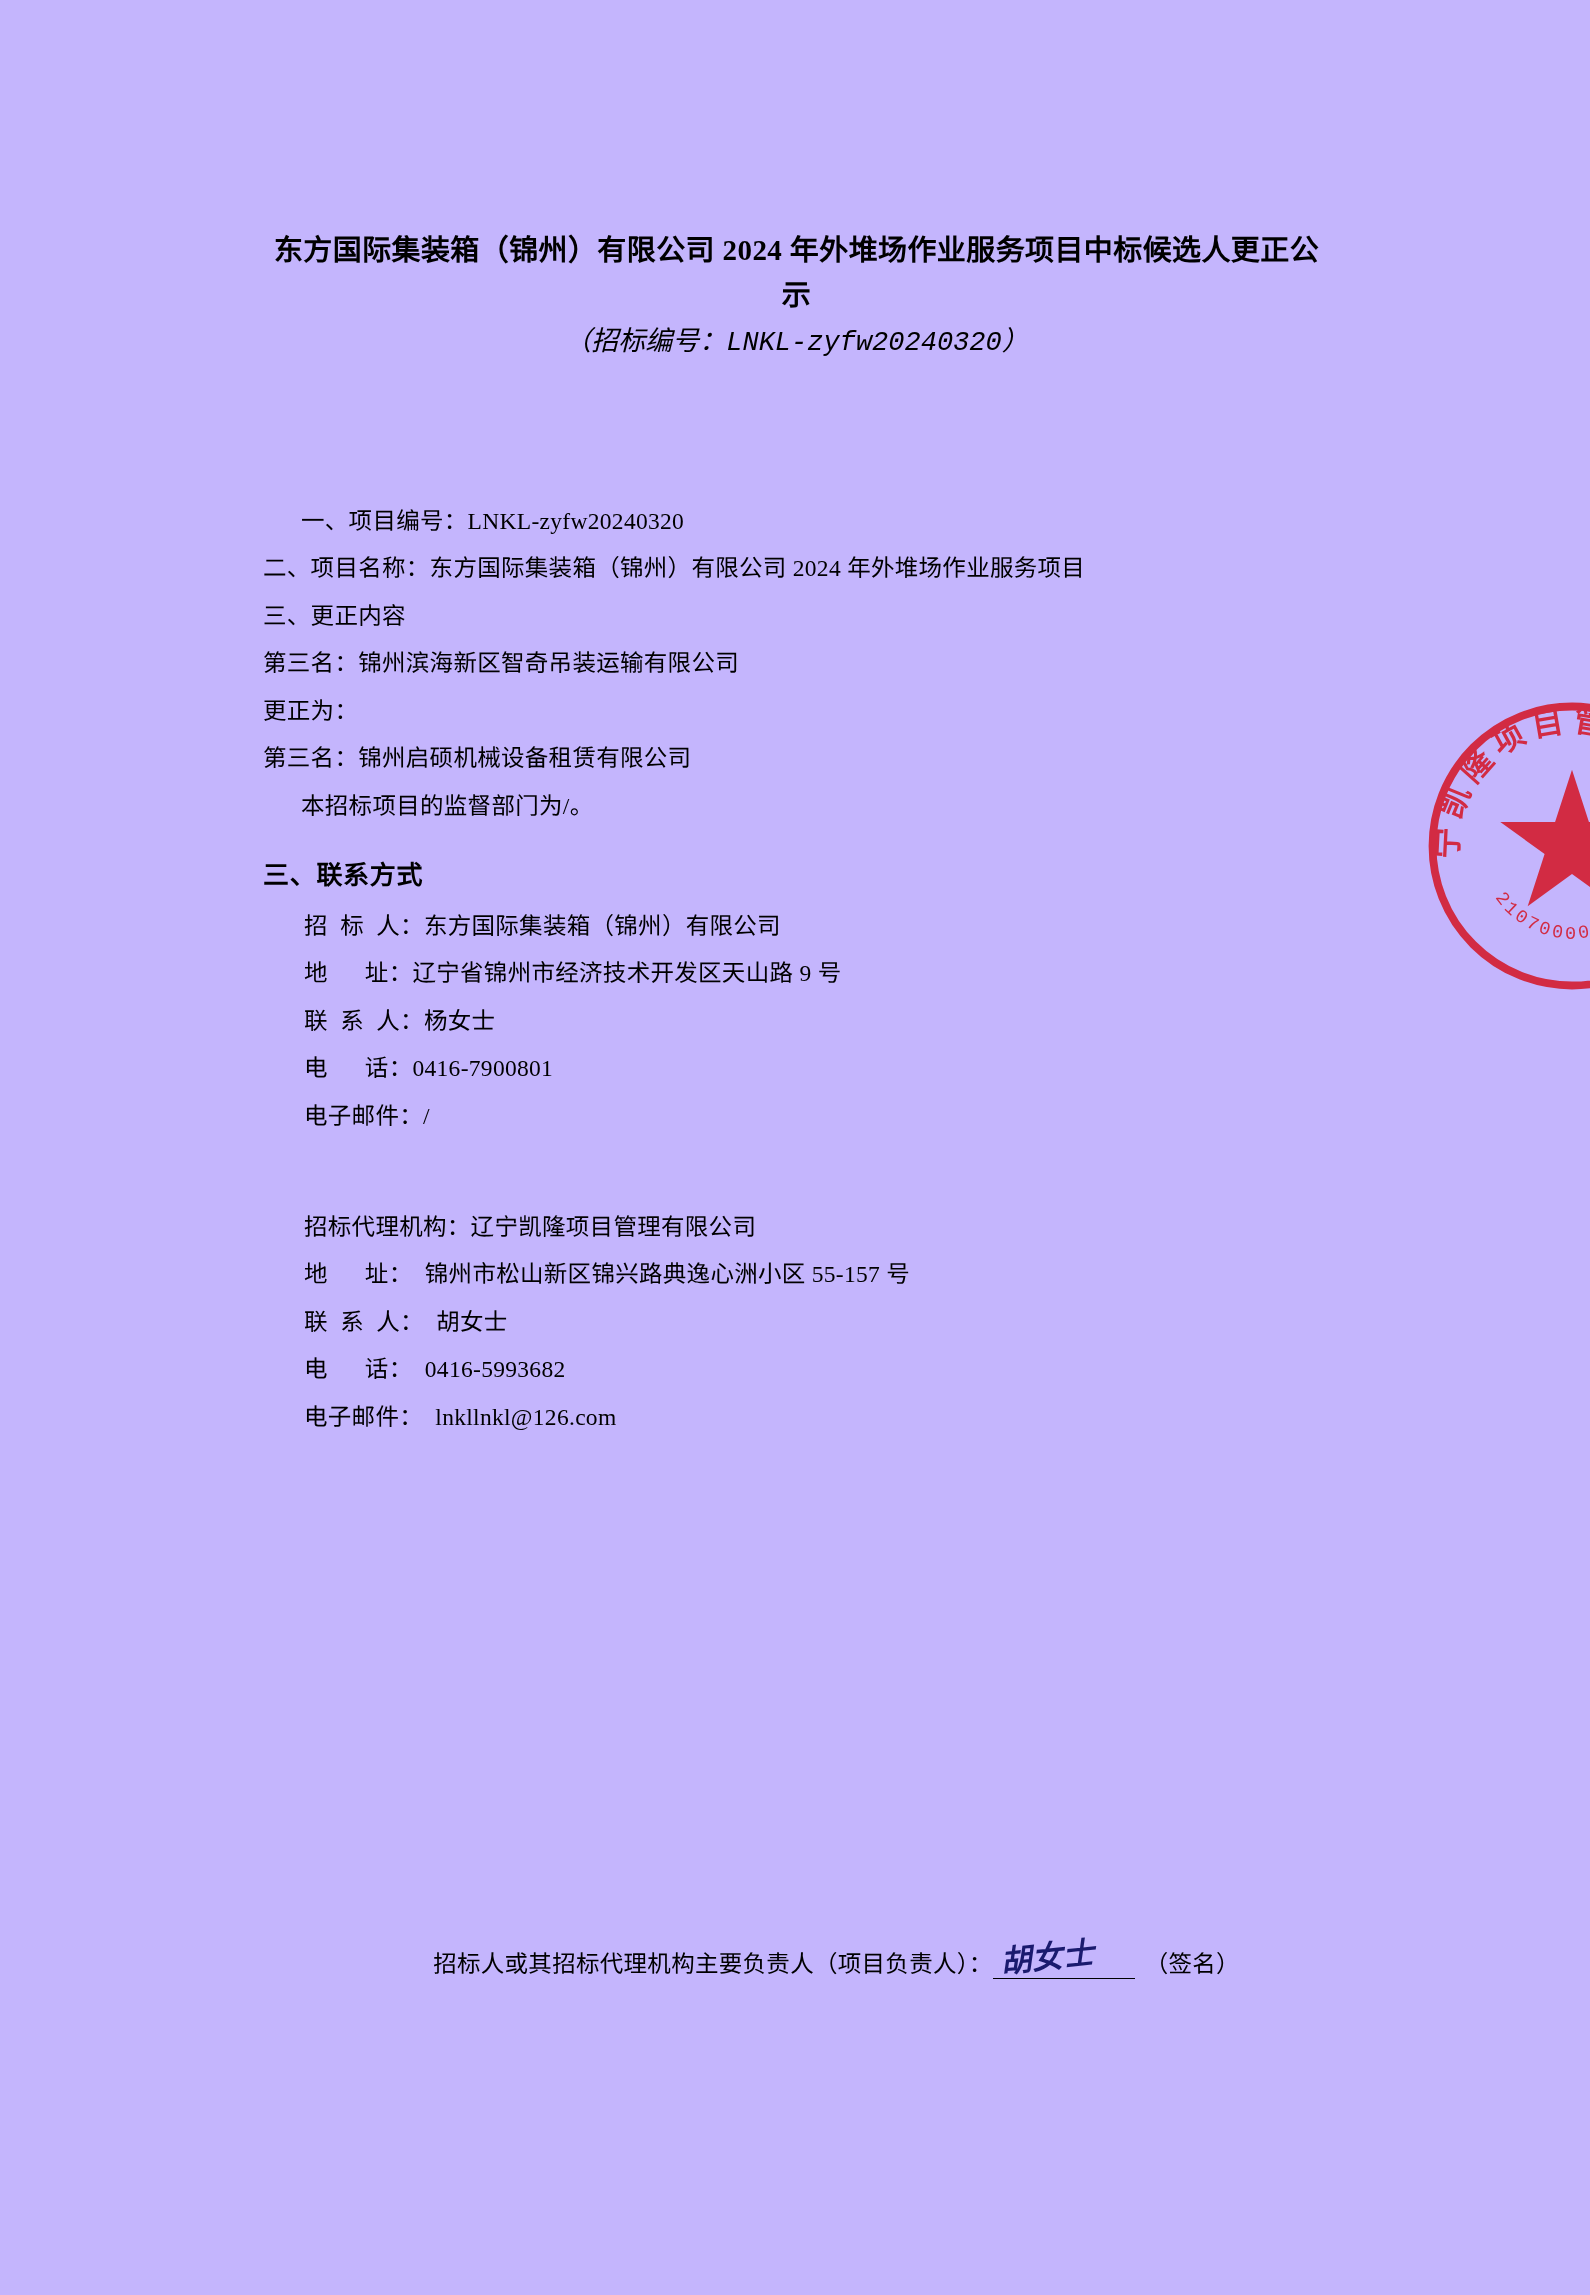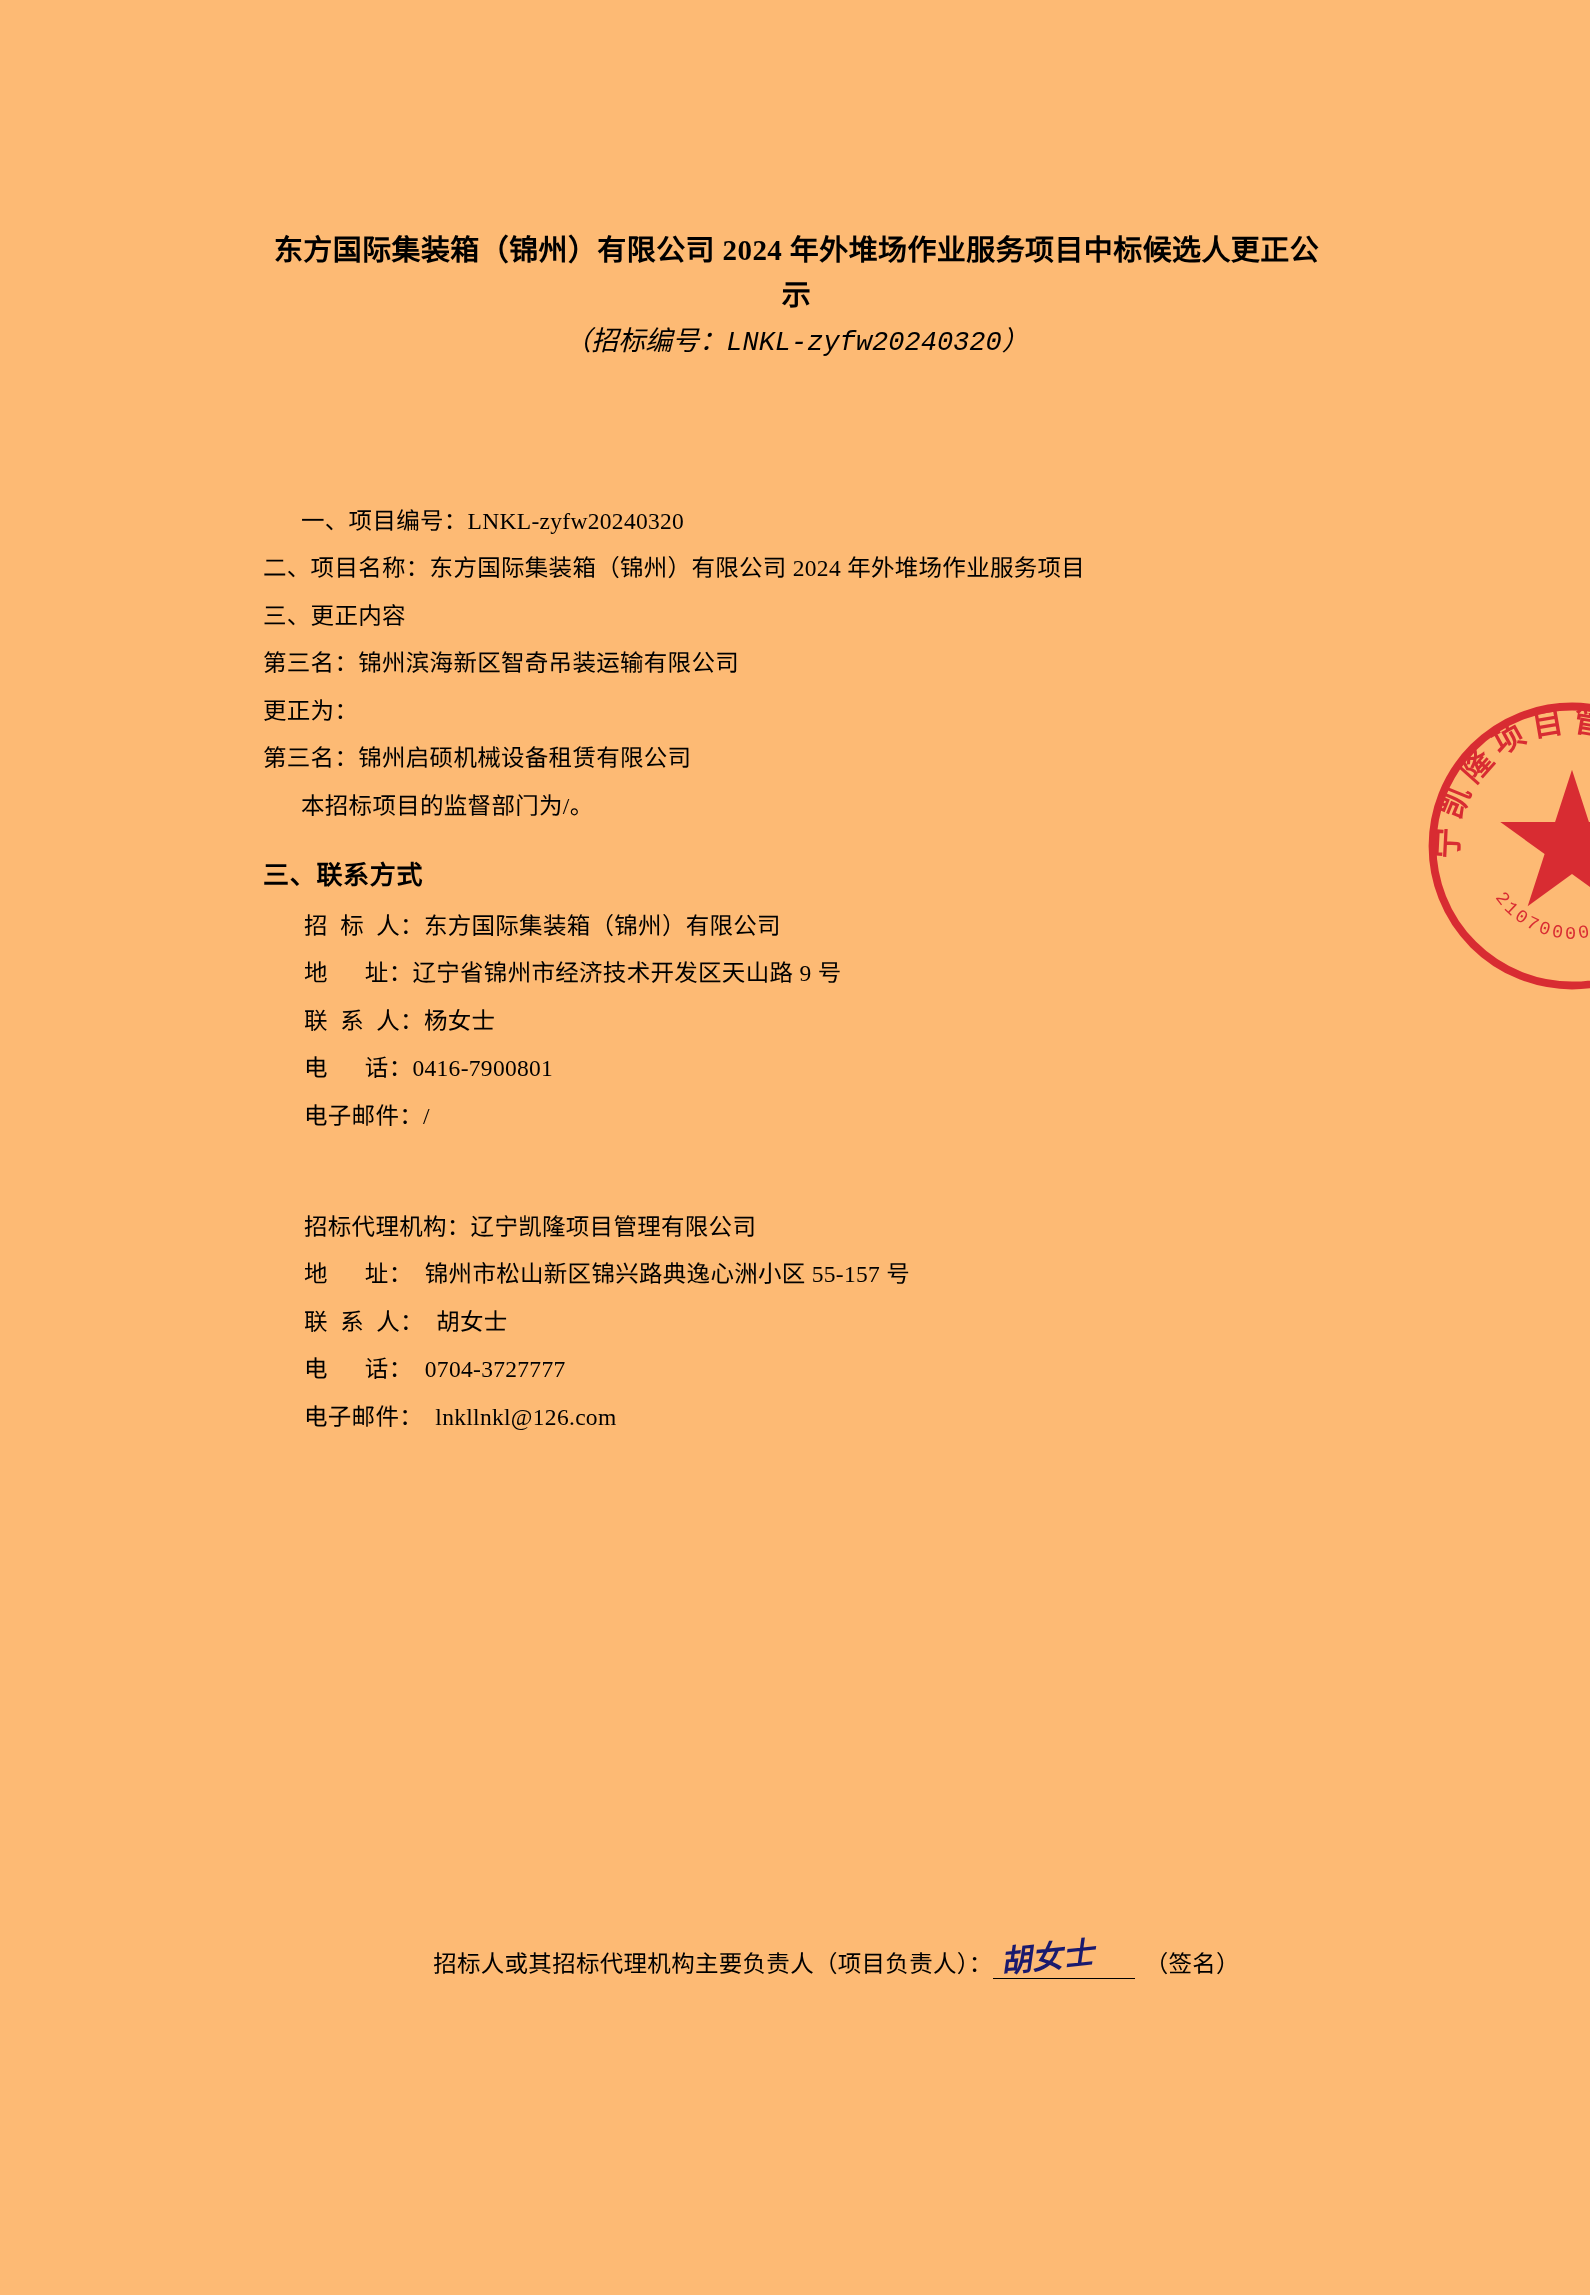--- a/index.html
+++ b/index.html
@@ -11,21 +11,21 @@
     width: 1590px;
     height: 2295px;
     position: relative;
     font-family: "Liberation Serif", "DejaVu Serif", serif;
     color: #000000;
     overflow: hidden;
   }
   .page {
     position: absolute;
     inset: 0;
-    background: #fdba74;
+    background: #c4b5fd;
   }
   
   .title-block {
     position: absolute;
     left: 263px;
     top: 228px;
     width: 1067px;
     text-align: center;
   }
   .doc-title {
@@ -141,21 +141,21 @@
     <div class="line indent-2">地      址：辽宁省锦州市经济技术开发区天山路 9 号</div>
     <div class="line indent-2">联  系  人：杨女士</div>
     <div class="line indent-2">电      话：0416-7900801</div>
     <div class="line indent-2">电子邮件：/</div>
 
     <div class="gap-lg"></div>
 
     <div class="line indent-2">招标代理机构：辽宁凯隆项目管理有限公司</div>
     <div class="line indent-2">地      址：  锦州市松山新区锦兴路典逸心洲小区 55-157 号</div>
     <div class="line indent-2">联  系  人：  胡女士</div>
-    <div class="line indent-2">电      话：  0704-3727777</div>
+    <div class="line indent-2">电      话：  0416-5993682</div>
     <div class="line indent-2">电子邮件：  lnkllnkl@126.com</div>
   </div>
 
   <div class="sign-row">
     <span>招标人或其招标代理机构主要负责人（项目负责人）：</span>
     <span class="sign-underline">
       <span class="handwriting">胡女士</span>
     </span>
     <span class="sign-tail">（签名）</span>
   </div>

